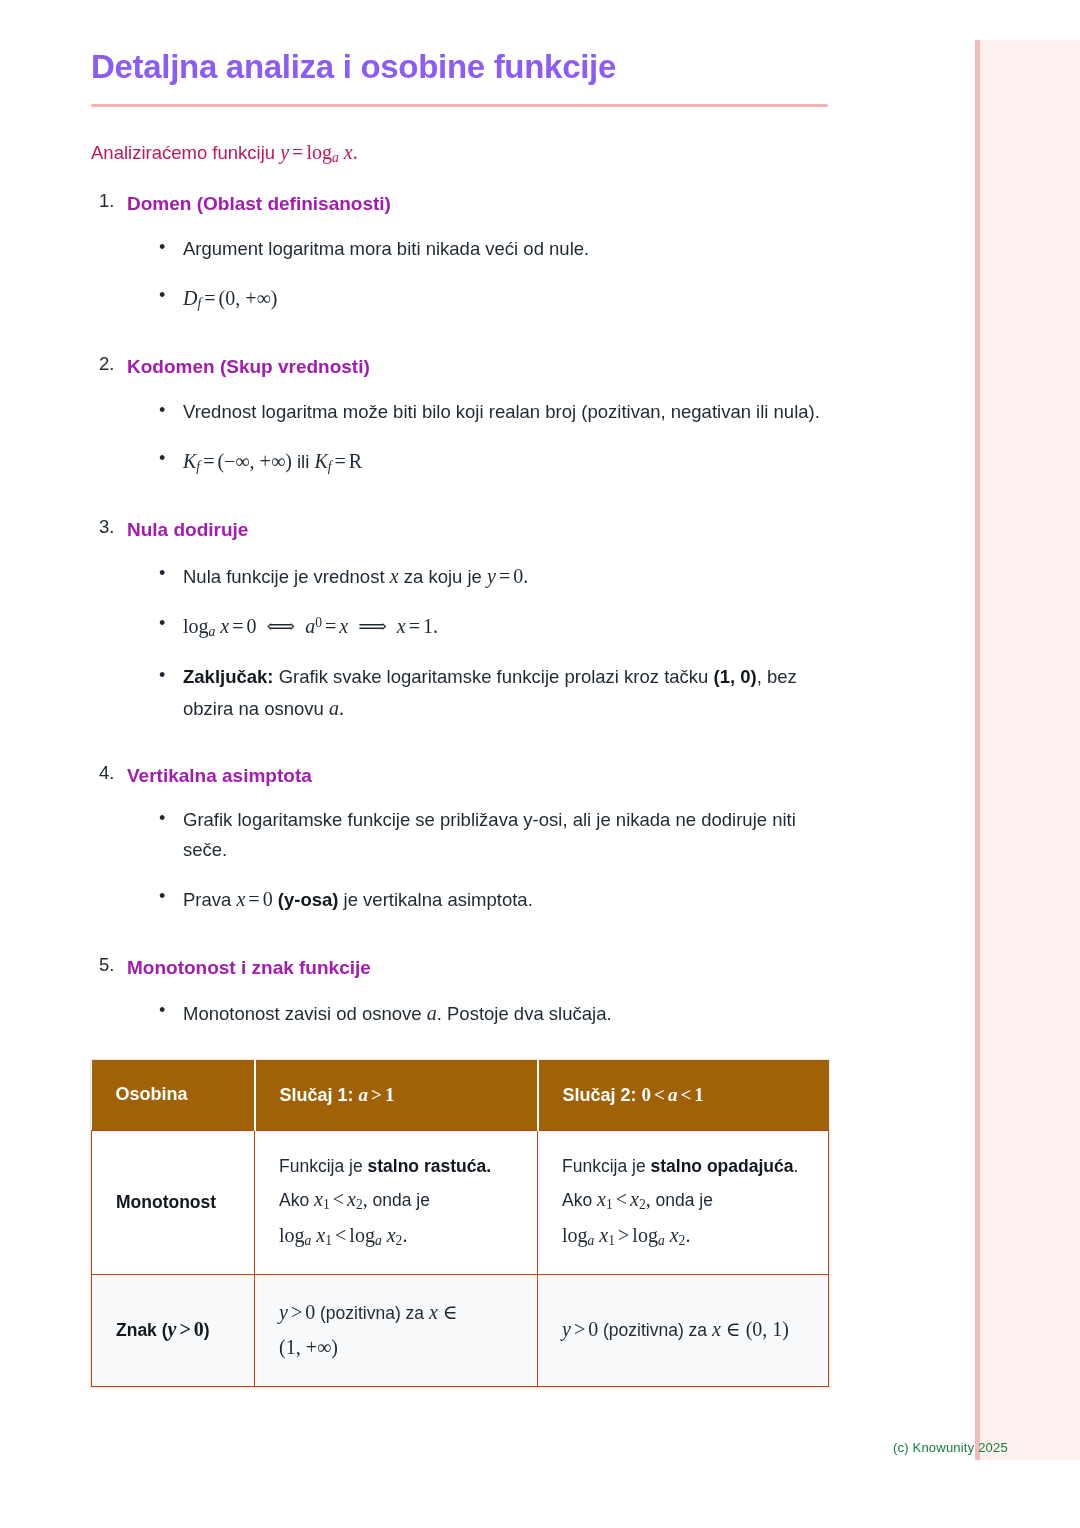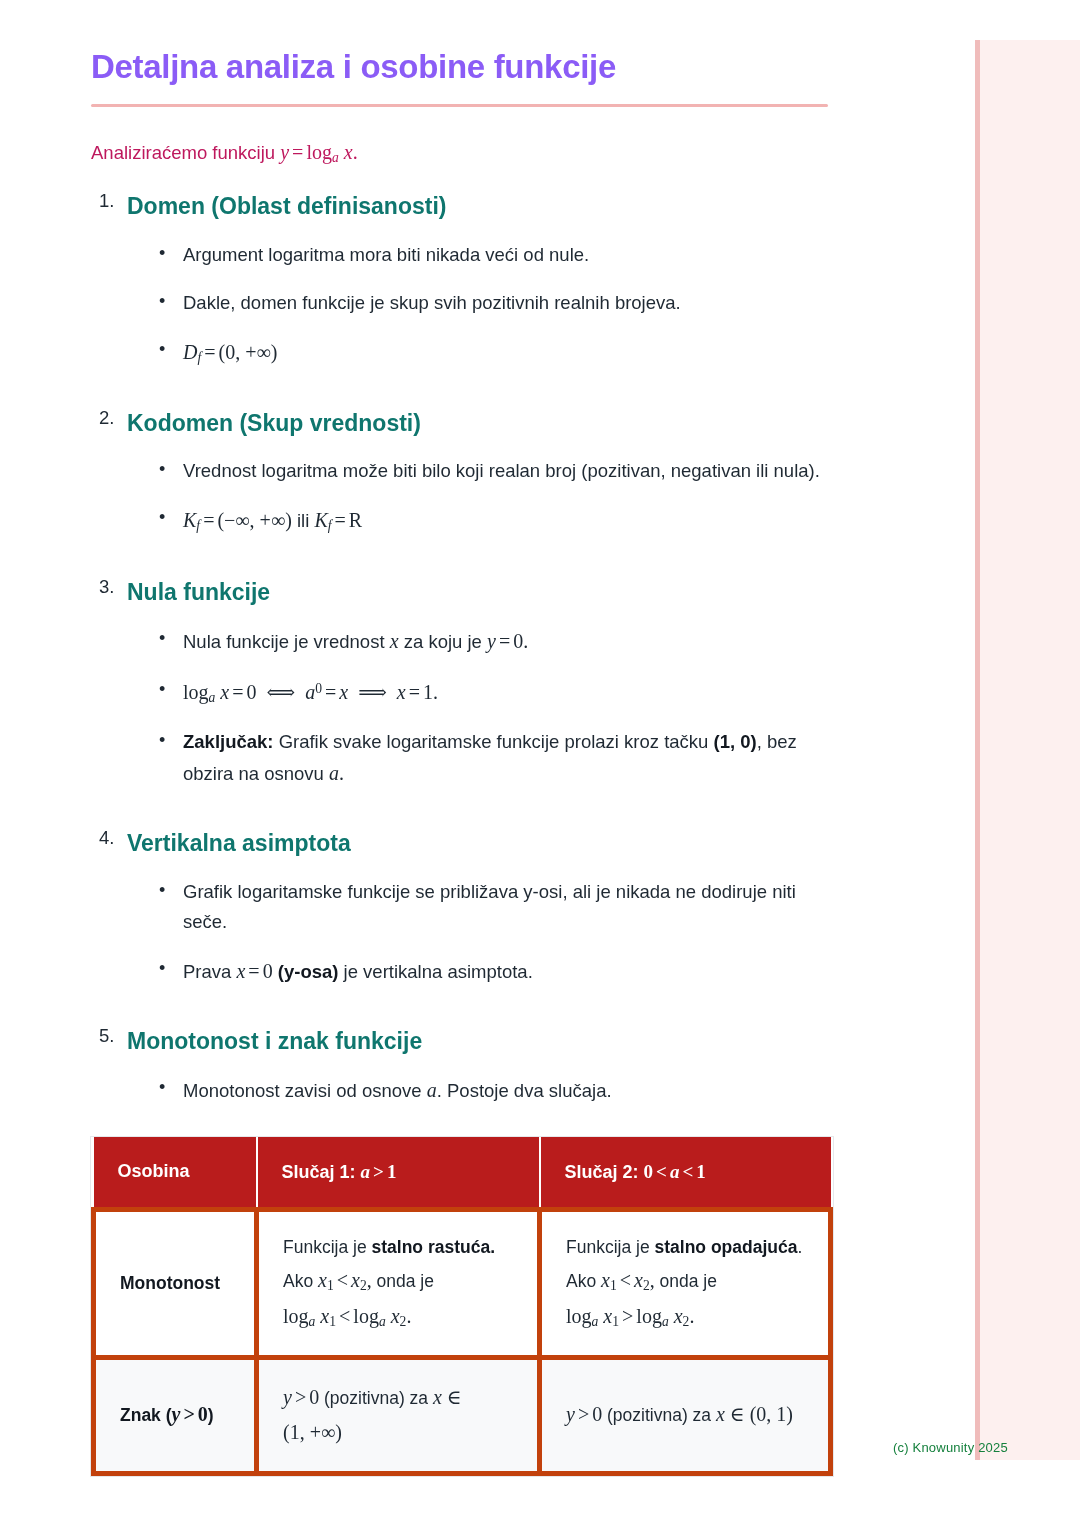--- a/index.html
+++ b/index.html
@@ -83,24 +83,24 @@
   ol.sections > li.section::before {
     content: counter(sec) ".";
     position: absolute;
     left: 8px;
     top: 0;
     font-size: 18.5px;
     font-weight: normal;
     color: #1f2933;
   }
   .section-title {
-    font-size: 23px;
+    font-size: 19px;
     font-weight: bold;
     line-height: 1.45;
-    color: #0f766e;
+    color: #a21caf;
     display: block;
   }
 
   ul.bullets {
     list-style: none;
     margin: 16px 0 0 0;
     padding: 0 0 0 30px;
   }
   ul.bullets > li {
     position: relative;
@@ -143,35 +143,35 @@
 
   
   table.props {
     border-collapse: collapse;
     margin-top: 30px;
     width: 737px;
     table-layout: fixed;
     box-shadow: 0 0 0 1px #e6e8eb;
   }
   table.props thead th {
-    background: #b91c1c;
+    background: #a16207;
     color: #ffffff;
     font-size: 18px;
     font-weight: bold;
     text-align: left;
     padding: 22px 22px 22px 24px;
     border-right: 2px solid #ffffff;
     vertical-align: middle;
     line-height: 1.4;
   }
   table.props thead th:last-child { border-right: none; }
   table.props thead th .m { color: #ffffff; font-size: 19px; }
 
   table.props tbody td {
-    border: 5px solid #c2410c;
+    border: 1px solid #c2410c;
     padding: 20px 22px 20px 24px;
     font-size: 17.5px;
     line-height: 1.78;
     vertical-align: middle;
     color: #1f2933;
     background: #ffffff;
   }
   table.props tbody tr.alt td { background: #f8f9fa; }
   table.props tbody td.rowhead {
     font-weight: bold;
@@ -203,35 +203,34 @@
     <div class="title-rule"></div>
 
     <p class="intro"><span>Analiziraćemo funkciju </span><span class="m"><i>y</i><span class="op">=</span>log<sub><i>a</i></sub>&nbsp;<i>x</i>.</span></p>
 
     <ol class="sections">
 
       <li class="section">
         <span class="section-title">Domen (Oblast definisanosti)</span>
         <ul class="bullets">
           <li><span>Argument logaritma mora biti nikada veći od nule.</span></li>
-          <li><span>Dakle, domen funkcije je skup svih pozitivnih realnih brojeva.</span></li>
           <li><span class="m"><i>D</i><sub><i>f</i></sub><span class="op">=</span>(0,&nbsp;+∞)</span></li>
         </ul>
       </li>
 
       <li class="section">
         <span class="section-title">Kodomen (Skup vrednosti)</span>
         <ul class="bullets">
           <li><span>Vrednost logaritma može biti bilo koji realan broj (pozitivan, negativan ili nula).</span></li>
           <li><span class="m"><i>K</i><sub><i>f</i></sub><span class="op">=</span>(−∞,&nbsp;+∞)</span> <span>ili</span> <span class="m"><i>K</i><sub><i>f</i></sub><span class="op">=</span>R</span></li>
         </ul>
       </li>
 
       <li class="section">
-        <span class="section-title">Nula funkcije</span>
+        <span class="section-title">Nula dodiruje</span>
         <ul class="bullets">
           <li>Nula funkcije je vrednost <span class="m"><i>x</i></span> za koju je <span class="m"><i>y</i><span class="op">=</span>0.</span></li>
           <li><span class="m">log<sub><i>a</i></sub>&nbsp;<i>x</i><span class="op">=</span>0&nbsp;&nbsp;⟺&nbsp;&nbsp;<i>a</i><sup>0</sup><span class="op">=</span><i>x</i>&nbsp;&nbsp;⟹&nbsp;&nbsp;<i>x</i><span class="op">=</span>1.</span></li>
           <li><b>Zaključak:</b> Grafik svake logaritamske funkcije prolazi kroz tačku <b>(1, 0)</b>, bez obzira na osnovu <span class="m"><i>a</i>.</span></li>
         </ul>
       </li>
 
       <li class="section">
         <span class="section-title">Vertikalna asimptota</span>
         <ul class="bullets">

